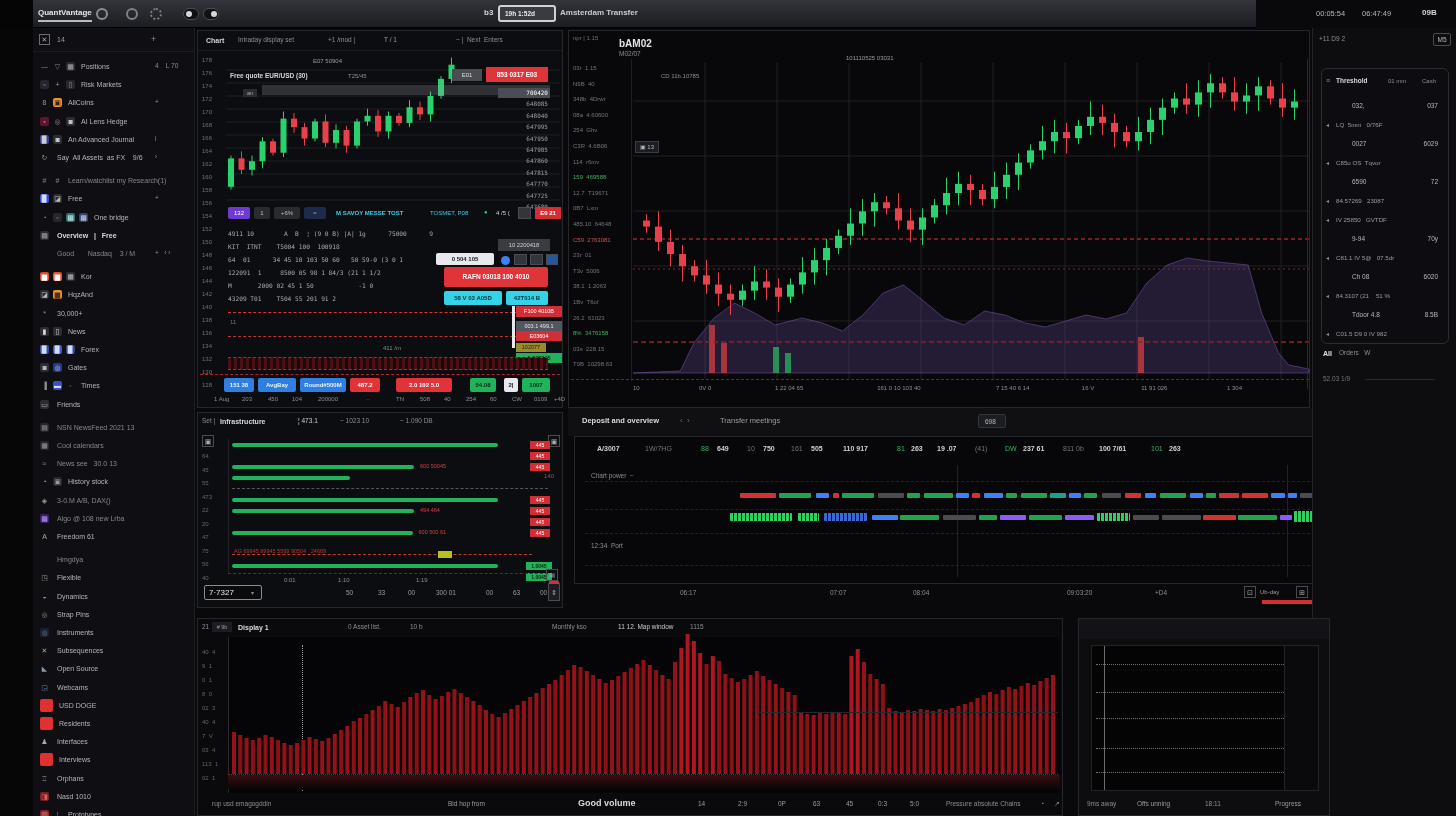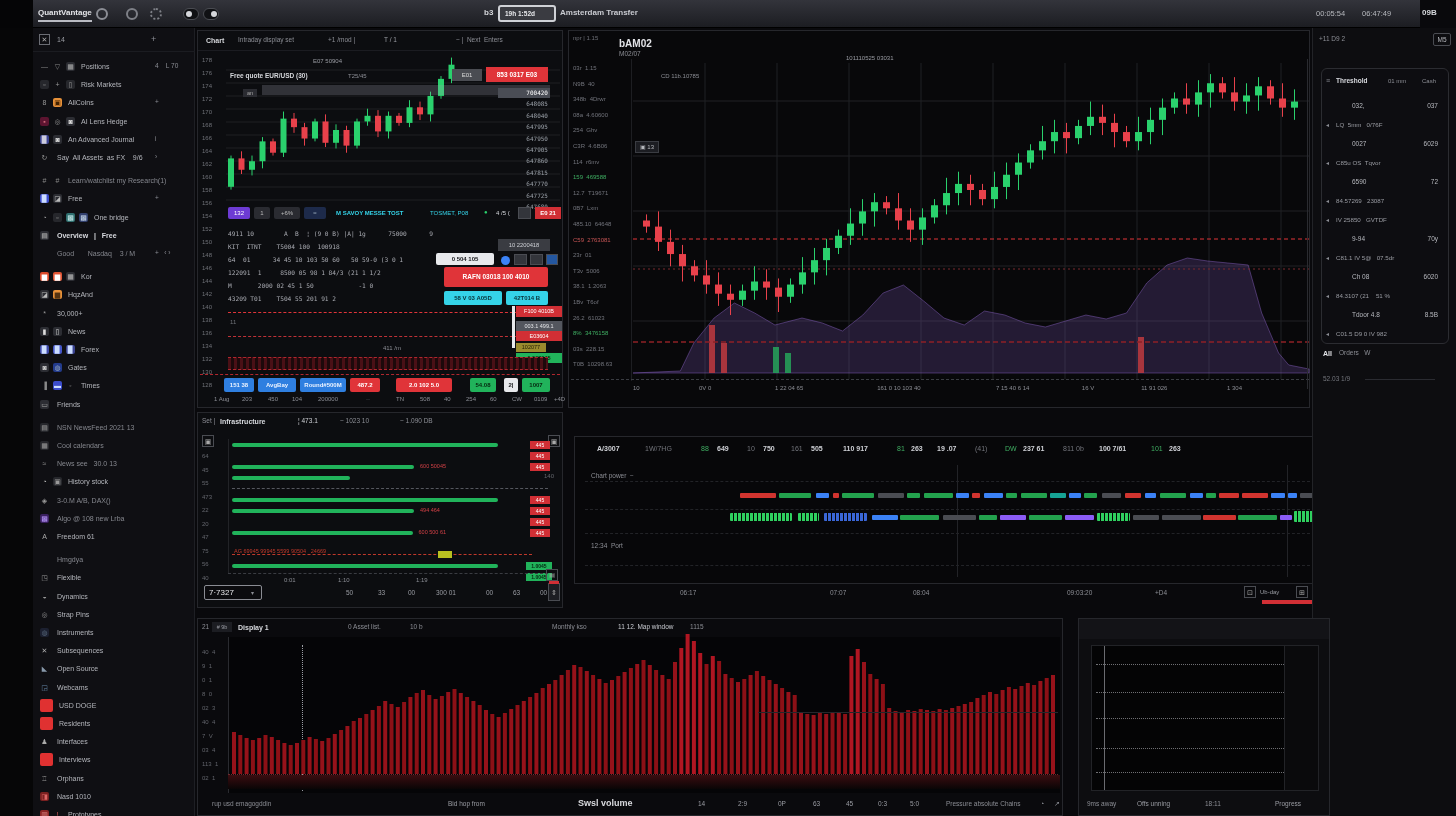--- a/index.html
+++ b/index.html
@@ -9,21 +9,21 @@
   .abs{position:absolute}
   .panel{position:absolute;background:#0c0d10;border:1px solid #26272c}
   .tx{position:absolute;white-space:pre;line-height:1}
   svg{position:absolute;overflow:visible}
 </style>
 </head>
 <body>
 
 <div id="app">
 
-  <div class="abs" id="topbar" style="left:0;top:0;width:1420px;height:28px;background:linear-gradient(#33343b,#1c1d22);border-bottom:1px solid #000">
+  <div class="abs" id="topbar" style="left:0;top:0;width:1256px;height:28px;background:linear-gradient(#33343b,#1c1d22);border-bottom:1px solid #000">
     <div class="abs" style="left:0;top:0;width:33px;height:28px;background:#050506"></div>
     <div class="tx" style="left:38px;top:9px;font-size:8px;font-weight:bold;color:#e3e4e8">QuantVantage</div>
     <div class="abs" style="left:38px;top:20px;width:54px;height:2px;background:#b9bbc2"></div>
     <div class="abs" style="left:96px;top:8px;width:12px;height:12px;border:2px solid #8b8d94;border-radius:50%"></div>
     <div class="abs" style="left:126px;top:8px;width:12px;height:12px;border:2px solid #7e8087;border-radius:50%"></div>
     <div class="abs" style="left:150px;top:8px;width:12px;height:12px;border:2px dotted #7e8087;border-radius:50%"></div>
     <div class="abs" style="left:183px;top:8px;width:16px;height:12px;border-radius:6px;background:#101114;border:1px solid #4a4c52">
       <div class="abs" style="left:2px;top:2px;width:6px;height:6px;border-radius:50%;background:#d5d7db"></div>
     </div>
     <div class="abs" style="left:203px;top:8px;width:16px;height:12px;border-radius:6px;background:#101114;border:1px solid #4a4c52">
@@ -638,20 +638,28 @@
       <div style="position: absolute; left: 130px; top: 354px; font-size: 6px; color: rgb(140, 142, 149); white-space: pre; line-height: 1;">0V 0</div>
       <div style="position: absolute; left: 205.9px; top: 354px; font-size: 6px; color: rgb(140, 142, 149); white-space: pre; line-height: 1;">1 22 04 65</div>
       <div style="position: absolute; left: 308.2px; top: 354px; font-size: 6px; color: rgb(140, 142, 149); white-space: pre; line-height: 1;">161 0 10 103 40</div>
       <div style="position: absolute; left: 427px; top: 354px; font-size: 6px; color: rgb(140, 142, 149); white-space: pre; line-height: 1;">7 15 40 6 14</div>
       <div style="position: absolute; left: 512.8px; top: 354px; font-size: 6px; color: rgb(140, 142, 149); white-space: pre; line-height: 1;">16 V</div>
       <div style="position: absolute; left: 572.2px; top: 354px; font-size: 6px; color: rgb(140, 142, 149); white-space: pre; line-height: 1;">11 91 026</div>
       <div style="position: absolute; left: 658px; top: 354px; font-size: 6px; color: rgb(140, 142, 149); white-space: pre; line-height: 1;">1 304</div>
       <div style="position: absolute; left: 738px; top: 28px; width: 1px; height: 330px; background: rgb(42, 43, 48);"></div>
     </div>
 
+  <div class="abs" id="midStrip" style="left:568px;top:408px;width:762px;height:28px;background:#101013">
+    <span class="tx" style="left:14px;top:9px;font-size:7.5px;color:#d8dadf;font-weight:bold">Deposit and overview</span>
+    <span class="tx" style="left:152px;top:9px;font-size:7.5px;color:#9a9ca3">Transfer meetings</span>
+    <span class="tx" style="left:112px;top:9px;font-size:8px;color:#6b6d74">‹  ›</span>
+    <div class="abs" style="left:410px;top:6px;width:28px;height:14px;background:#1c1d22;border:1px solid #33353b;border-radius:2px;text-align:center">
+      <span class="tx" style="left:6px;top:4px;font-size:6.5px;color:#b6b8bd">698</span>
+    </div>
+  </div>
 
   <div class="abs" id="timelinePanel" style="left:568px;top:436px;width:762px;height:176px">
       <div style="position: absolute; left: 6px; top: 0px; width: 750px; height: 148px; background: rgb(7, 7, 9); border: 1px solid rgb(38, 39, 44);">
         <div style="position: absolute; left: 22px; top: 8px; font-size: 7px; color: rgb(207, 209, 214); white-space: pre; line-height: 1; font-weight: bold;">A/3007</div>
         <div style="position: absolute; left: 70px; top: 8px; font-size: 7px; color: rgb(115, 117, 124); white-space: pre; line-height: 1;">1W/7HG</div>
         <div style="position: absolute; left: 126px; top: 8px; font-size: 7px; color: rgb(63, 174, 98); white-space: pre; line-height: 1;">88</div>
         <div style="position: absolute; left: 142px; top: 8px; font-size: 7px; color: rgb(207, 209, 214); white-space: pre; line-height: 1; font-weight: bold;">649</div>
         <div style="position: absolute; left: 172px; top: 8px; font-size: 7px; color: rgb(115, 117, 124); white-space: pre; line-height: 1;">10</div>
         <div style="position: absolute; left: 188px; top: 8px; font-size: 7px; color: rgb(207, 209, 214); white-space: pre; line-height: 1; font-weight: bold;">750</div>
         <div style="position: absolute; left: 216px; top: 8px; font-size: 7px; color: rgb(115, 117, 124); white-space: pre; line-height: 1;">161</div>
@@ -925,21 +933,21 @@
         <rect x="804.1" y="56" width="4" height="89" fill="#8c1016"></rect>
         <rect x="810.4" y="52" width="4" height="93" fill="#96121a"></rect>
         <rect x="816.6999999999999" y="49" width="4" height="96" fill="#8c1016"></rect>
         <rect x="823" y="46" width="4" height="99" fill="#96121a"></rect>
       </svg>
       <div style="position: absolute; left: 30px; top: 155px; width: 830px; height: 0px; border-top: 1px dotted rgb(107, 42, 46);"></div>
       <div style="position: absolute; left: 30px; top: 156px; width: 832px; height: 14px; background: linear-gradient(rgb(58, 13, 16), rgb(10, 5, 6));"></div>
       <div style="position: absolute; left: 560px; top: 93px; width: 300px; height: 1px; background: rgb(38, 39, 44);"></div>
       <div style="position: absolute; left: 14px; top: 182px; font-size: 6.5px; color: rgb(140, 142, 149); white-space: pre; line-height: 1;">rup usd emagogddin</div>
       <div style="position: absolute; left: 250px; top: 182px; font-size: 6.5px; color: rgb(154, 156, 163); white-space: pre; line-height: 1;">Bid hop from</div>
-      <div style="position: absolute; left: 380px; top: 180px; font-size: 9px; color: rgb(216, 217, 221); white-space: pre; line-height: 1; font-weight: bold;">Swsl volume</div>
+      <div style="position: absolute; left: 380px; top: 180px; font-size: 9px; color: rgb(216, 217, 221); white-space: pre; line-height: 1; font-weight: bold;">Good volume</div>
       <div style="position: absolute; left: 500px; top: 182px; font-size: 6.5px; color: rgb(154, 156, 163); white-space: pre; line-height: 1;">14</div>
       <div style="position: absolute; left: 540px; top: 182px; font-size: 6.5px; color: rgb(154, 156, 163); white-space: pre; line-height: 1;">2:9</div>
       <div style="position: absolute; left: 580px; top: 182px; font-size: 6.5px; color: rgb(154, 156, 163); white-space: pre; line-height: 1;">0P</div>
       <div style="position: absolute; left: 615px; top: 182px; font-size: 6.5px; color: rgb(154, 156, 163); white-space: pre; line-height: 1;">63</div>
       <div style="position: absolute; left: 648px; top: 182px; font-size: 6.5px; color: rgb(154, 156, 163); white-space: pre; line-height: 1;">45</div>
       <div style="position: absolute; left: 680px; top: 182px; font-size: 6.5px; color: rgb(154, 156, 163); white-space: pre; line-height: 1;">0:3</div>
       <div style="position: absolute; left: 712px; top: 182px; font-size: 6.5px; color: rgb(154, 156, 163); white-space: pre; line-height: 1;">5:0</div>
       <div style="position: absolute; left: 748px; top: 182px; font-size: 6.5px; color: rgb(140, 142, 149); white-space: pre; line-height: 1;">Pressure absolute Chains</div>
       <div style="position: absolute; left: 842px; top: 181px; font-size: 7px; color: rgb(140, 142, 149); white-space: pre; line-height: 1;">◔</div>
       <div style="position: absolute; left: 856px; top: 181px; font-size: 7px; color: rgb(140, 142, 149); white-space: pre; line-height: 1;">↗</div>

